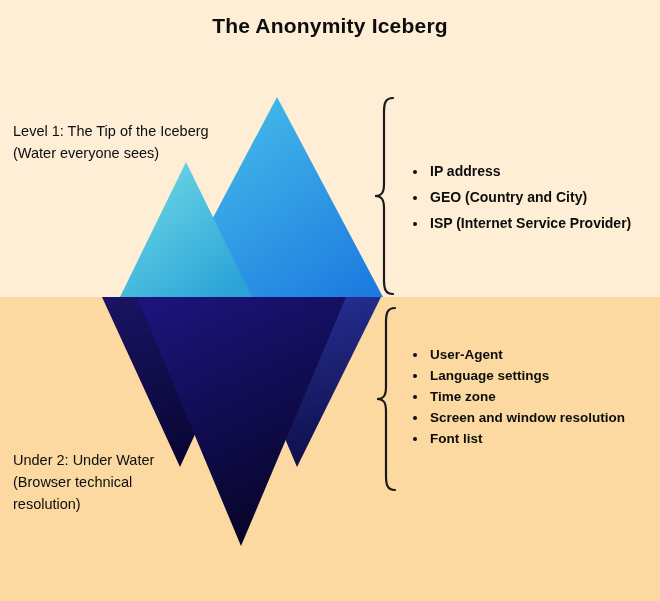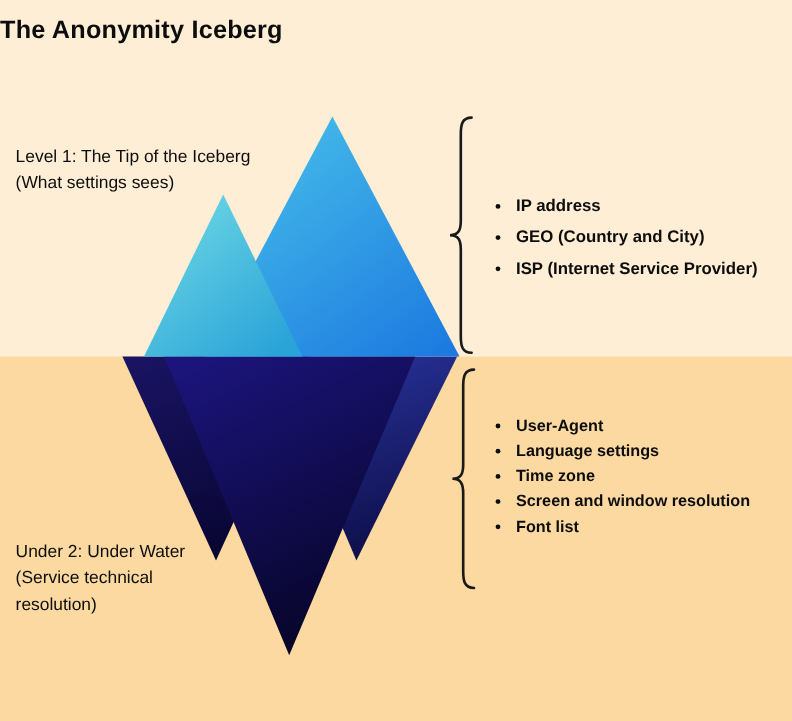--- a/index.html
+++ b/index.html
@@ -24,21 +24,21 @@
     position: absolute;
     left: 0; top: 297px;
     width: 660px; height: 304px;
     background: #fbd9a1;
   }
   .title {
     position: absolute;
     left: 0; top: 14px;
     width: 660px;
     margin: 0;
-    text-align: left;
+    text-align: center;
     font-size: 21px;
     font-weight: 700;
     color: #0d0d0d;
     letter-spacing: 0.2px;
   }
   .iceberg, .brace {
     position: absolute;
     pointer-events: none;
   }
   .iceberg { left: 0; top: 0; }
@@ -113,26 +113,26 @@
     <polygon points="102,297 258,297 180,467" fill="url(#gradUnderLeft)"></polygon>
     <polygon points="225,297 381,297 297,467" fill="url(#gradUnderRight)"></polygon>
     <polygon points="137,297 346,297 241,546" fill="url(#gradUnderCenter)"></polygon>
 
     <polygon points="277,97 383,297 171,297" fill="url(#gradMain)"></polygon>
     <polygon points="186,162 252,297 120,297" fill="url(#gradSmall)"></polygon>
   </svg>
 
   <div class="side-label label-level1">
     <div>Level 1: The Tip of the Iceberg</div>
-    <div>(What settings sees)</div>
+    <div>(Water everyone sees)</div>
   </div>
 
   <div class="side-label label-level2">
     <div>Under 2: Under Water</div>
-    <div>(Service technical</div>
+    <div>(Browser technical</div>
     <div>resolution)</div>
   </div>
 
   <svg class="brace brace-top" width="26" height="200" viewBox="0 0 26 200">
     <path d="M 21 2 C 13 2, 12 8, 12 16 L 12 88 C 12 96, 10 100, 3 100 C 10 100, 12 104, 12 112 L 12 184 C 12 192, 13 198, 21 198" fill="none" stroke="#1a1a1a" stroke-width="2.2" stroke-linecap="round"></path>
   </svg>
 
   <svg class="brace brace-bottom" width="26" height="186" viewBox="0 0 26 186">
     <path d="M 21 2 C 13 2, 12 8, 12 16 L 12 81 C 12 89, 10 93, 3 93 C 10 93, 12 97, 12 105 L 12 170 C 12 178, 13 184, 21 184" fill="none" stroke="#1a1a1a" stroke-width="2.2" stroke-linecap="round"></path>
   </svg>

